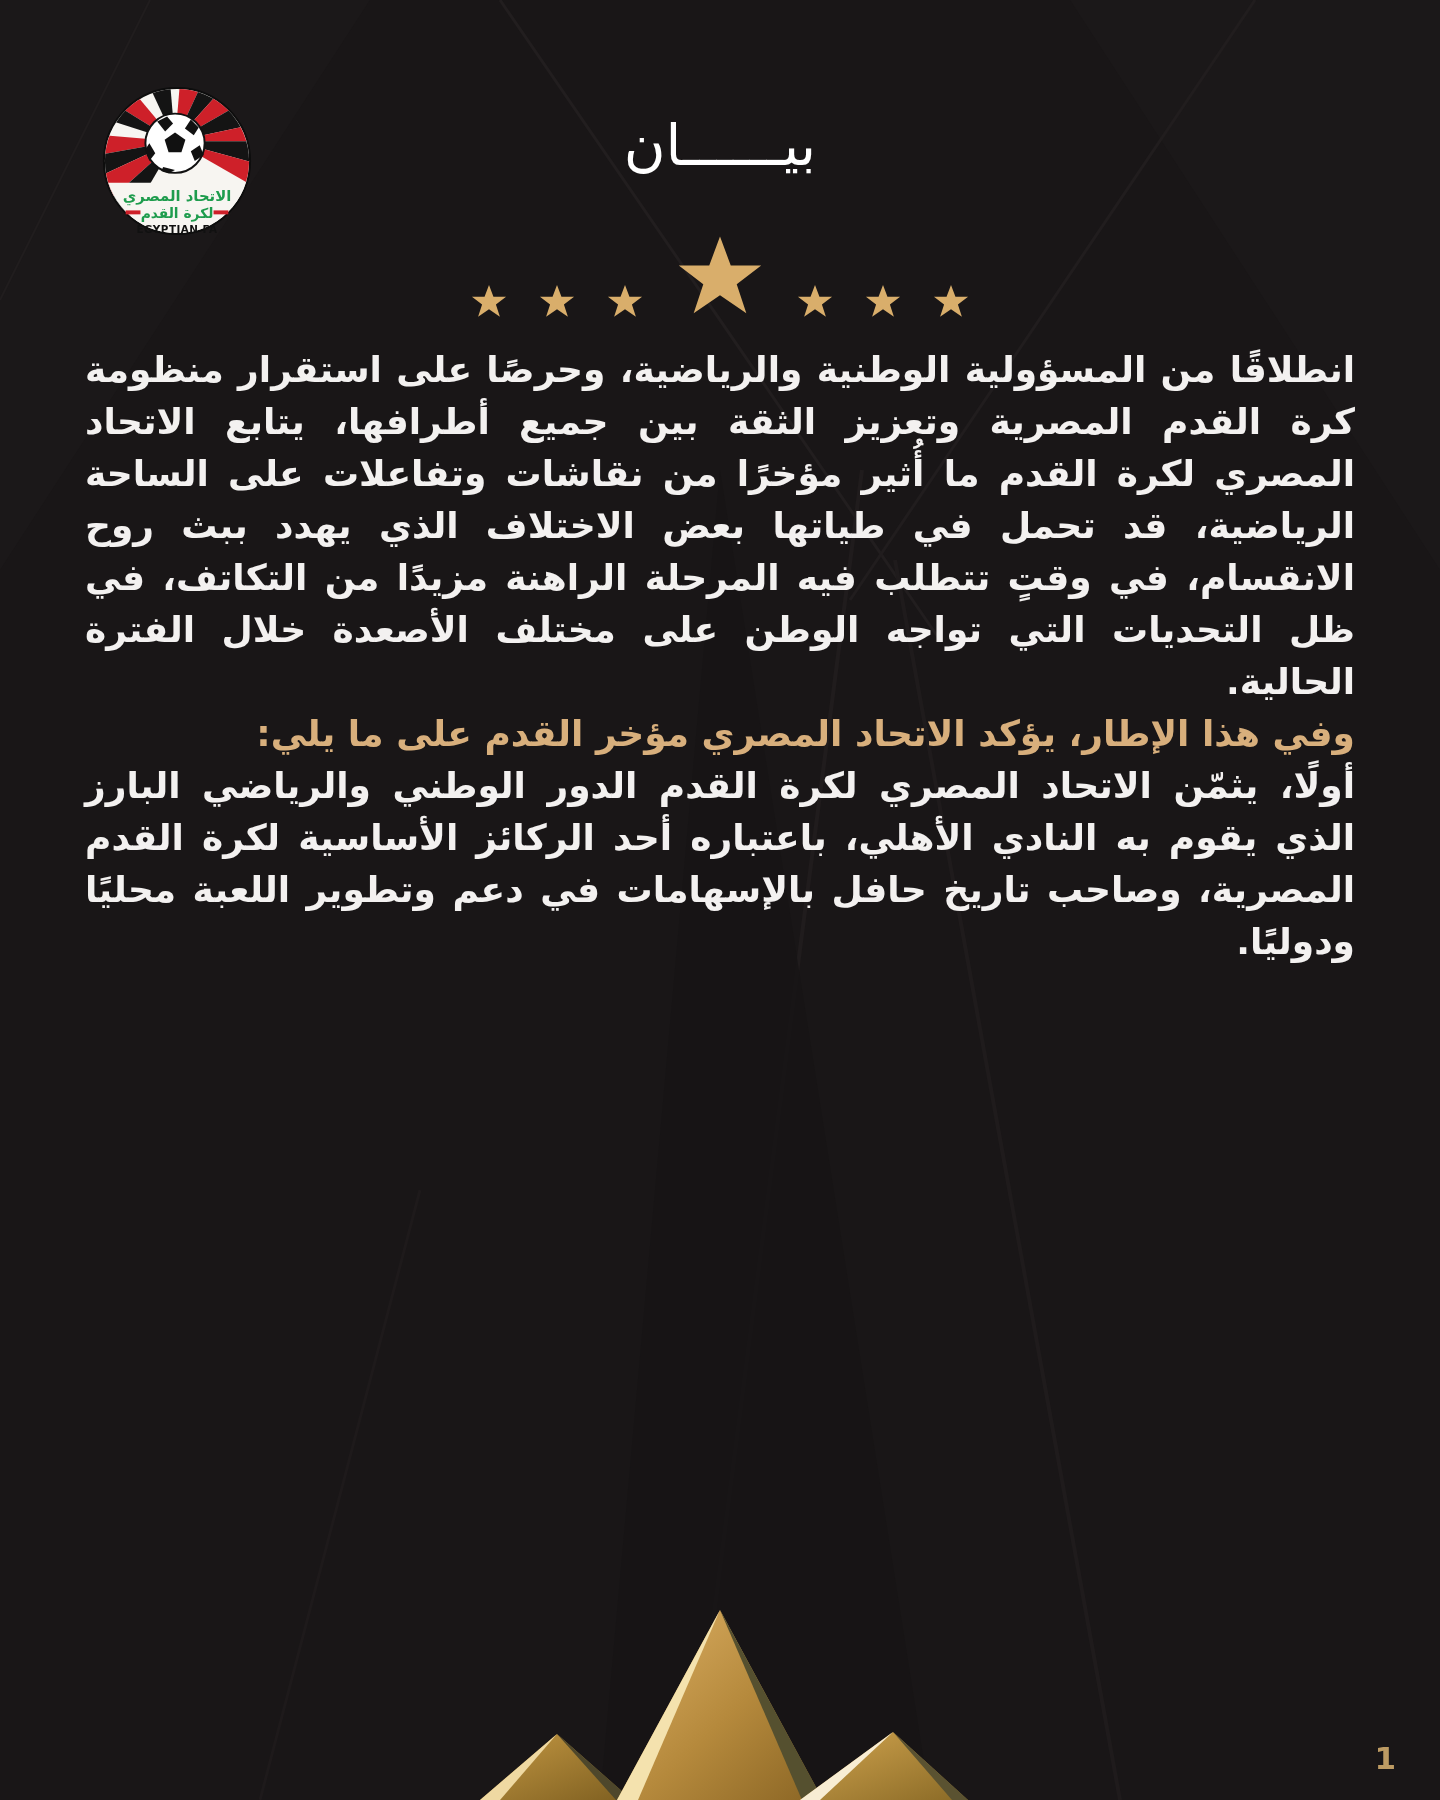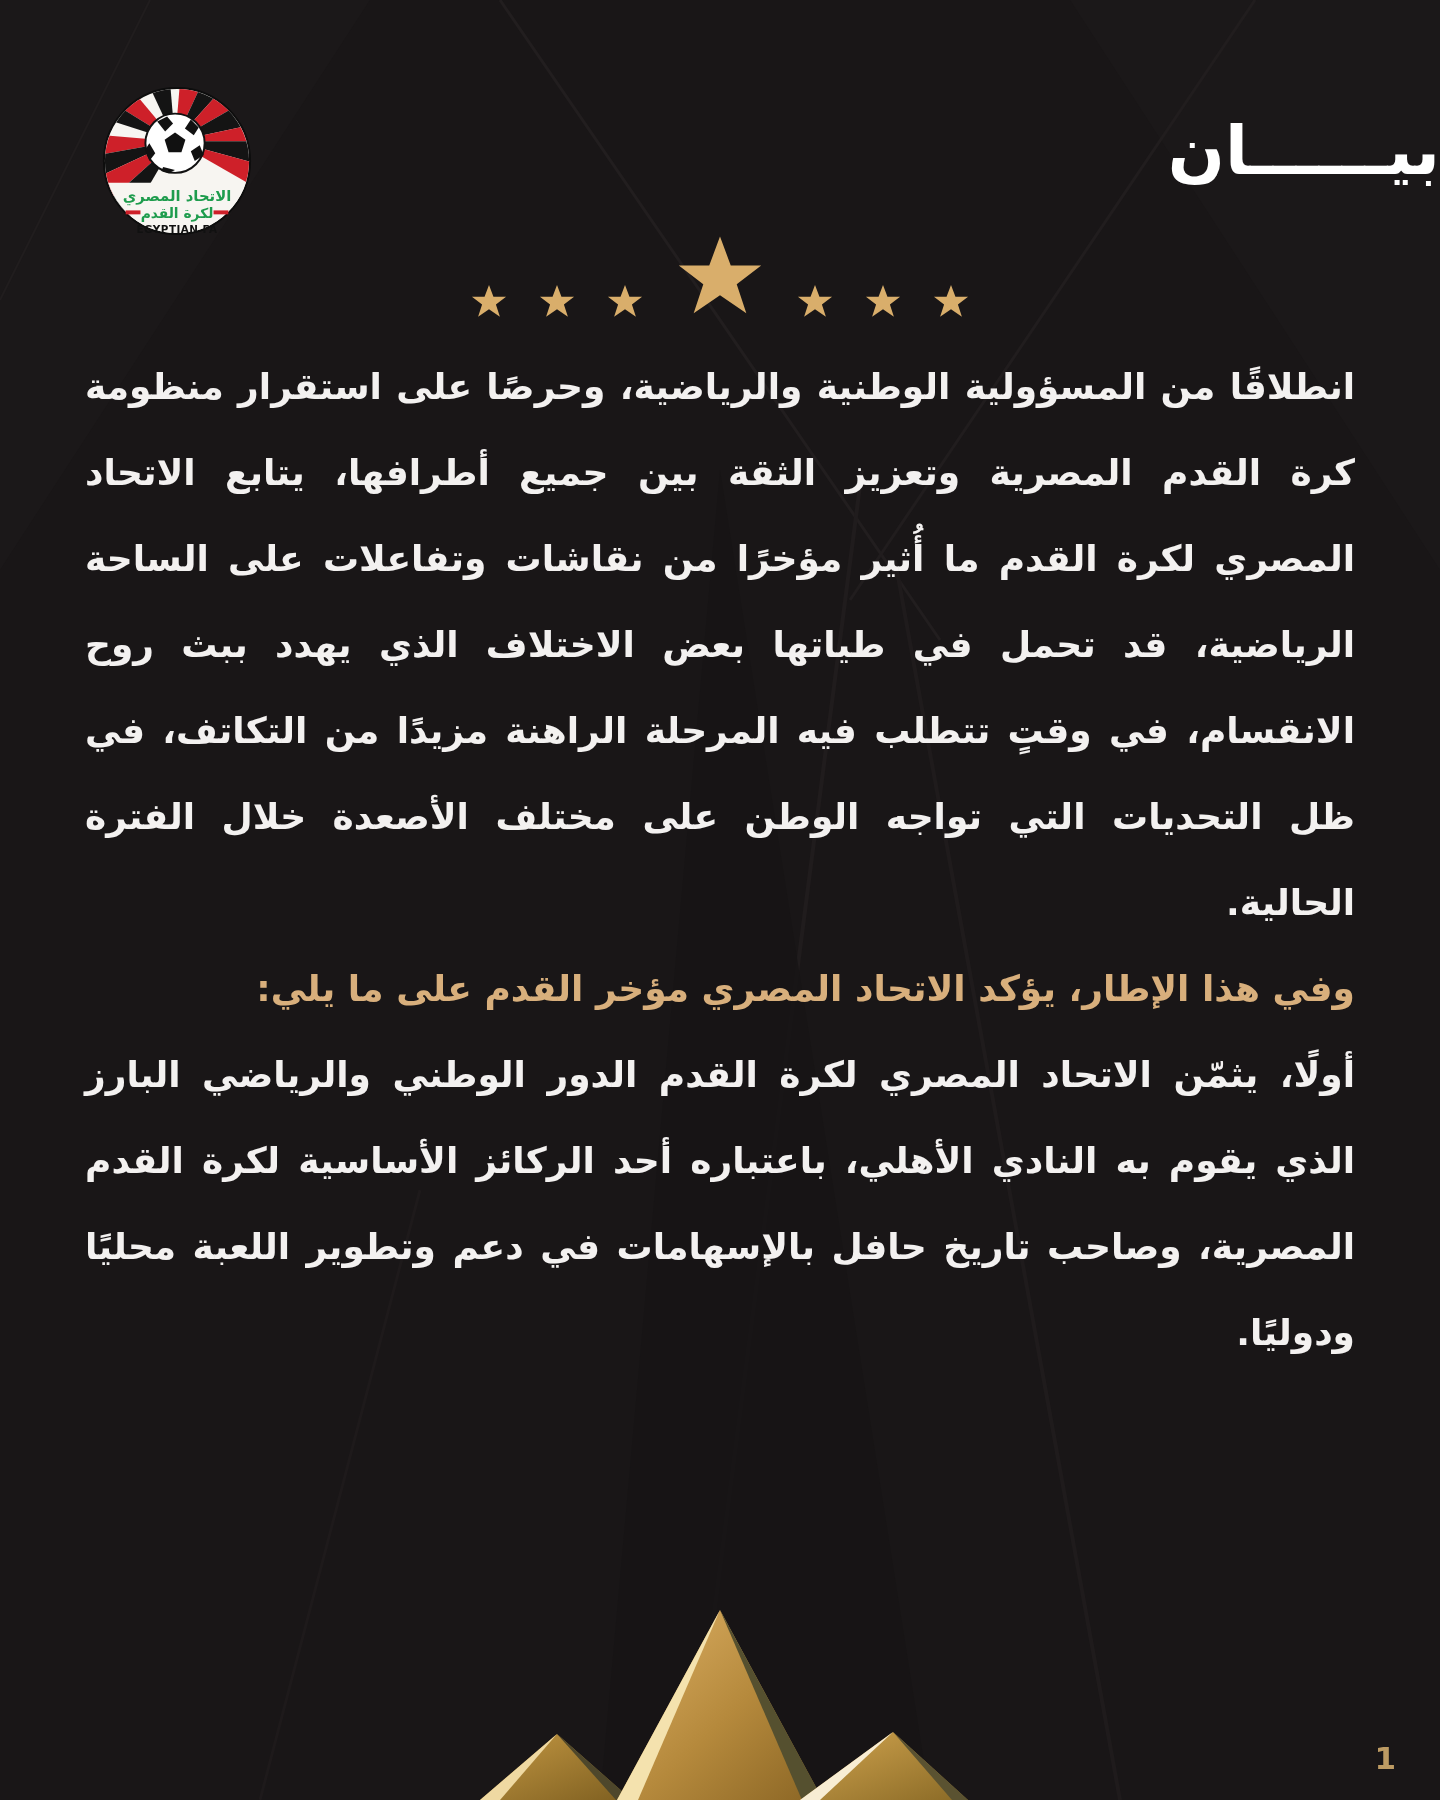--- a/index.html
+++ b/index.html
@@ -4,33 +4,33 @@
 <style>
   html,body{margin:0;padding:0;background:#191617;}
   .page{
     position:relative;width:1440px;height:1800px;overflow:hidden;
     background:var(--background,#191617);
     font-family:"DejaVu Sans",sans-serif;
   }
   .bg-creases{position:absolute;inset:0;pointer-events:none;}
   .logo{position:absolute;top:84px;left:98px;width:158px;height:158px;}
   .page-title{
-    position:absolute;top:112px;left:0;width:100%;text-align:right;
-    direction:rtl;color:#FFFFFF;font-size:67px;font-weight:bold;letter-spacing:1px;
+    position:absolute;top:112px;left:0;width:100%;text-align:center;
+    direction:rtl;color:#FFFFFF;font-size:57px;font-weight:normal;letter-spacing:1px;
   }
   .stars-row{
     position:absolute;top:232px;left:0;width:100%;
     display:flex;justify-content:center;align-items:flex-end;gap:30px;
   }
   .stars-row svg{display:block;}
   .content{
     position:absolute;top:344px;left:85px;right:85px;
     direction:rtl;text-align:justify;
     color:var(--text_white,#F3F1F0);
-    font-size:36px;font-weight:bold;line-height:86px;
+    font-size:36px;font-weight:bold;line-height:52px;
   }
   .content p{margin:0;}
   .framework-line{
     color:var(--gold_text,#D8AF7C);
     margin-top:92px;text-align:right;
   }
   .clause-first{margin-top:86px;}
   .clause-second{margin-top:96px;}
   .crown{position:absolute;bottom:0;left:50%;transform:translateX(-50%);}
   .page-number{

